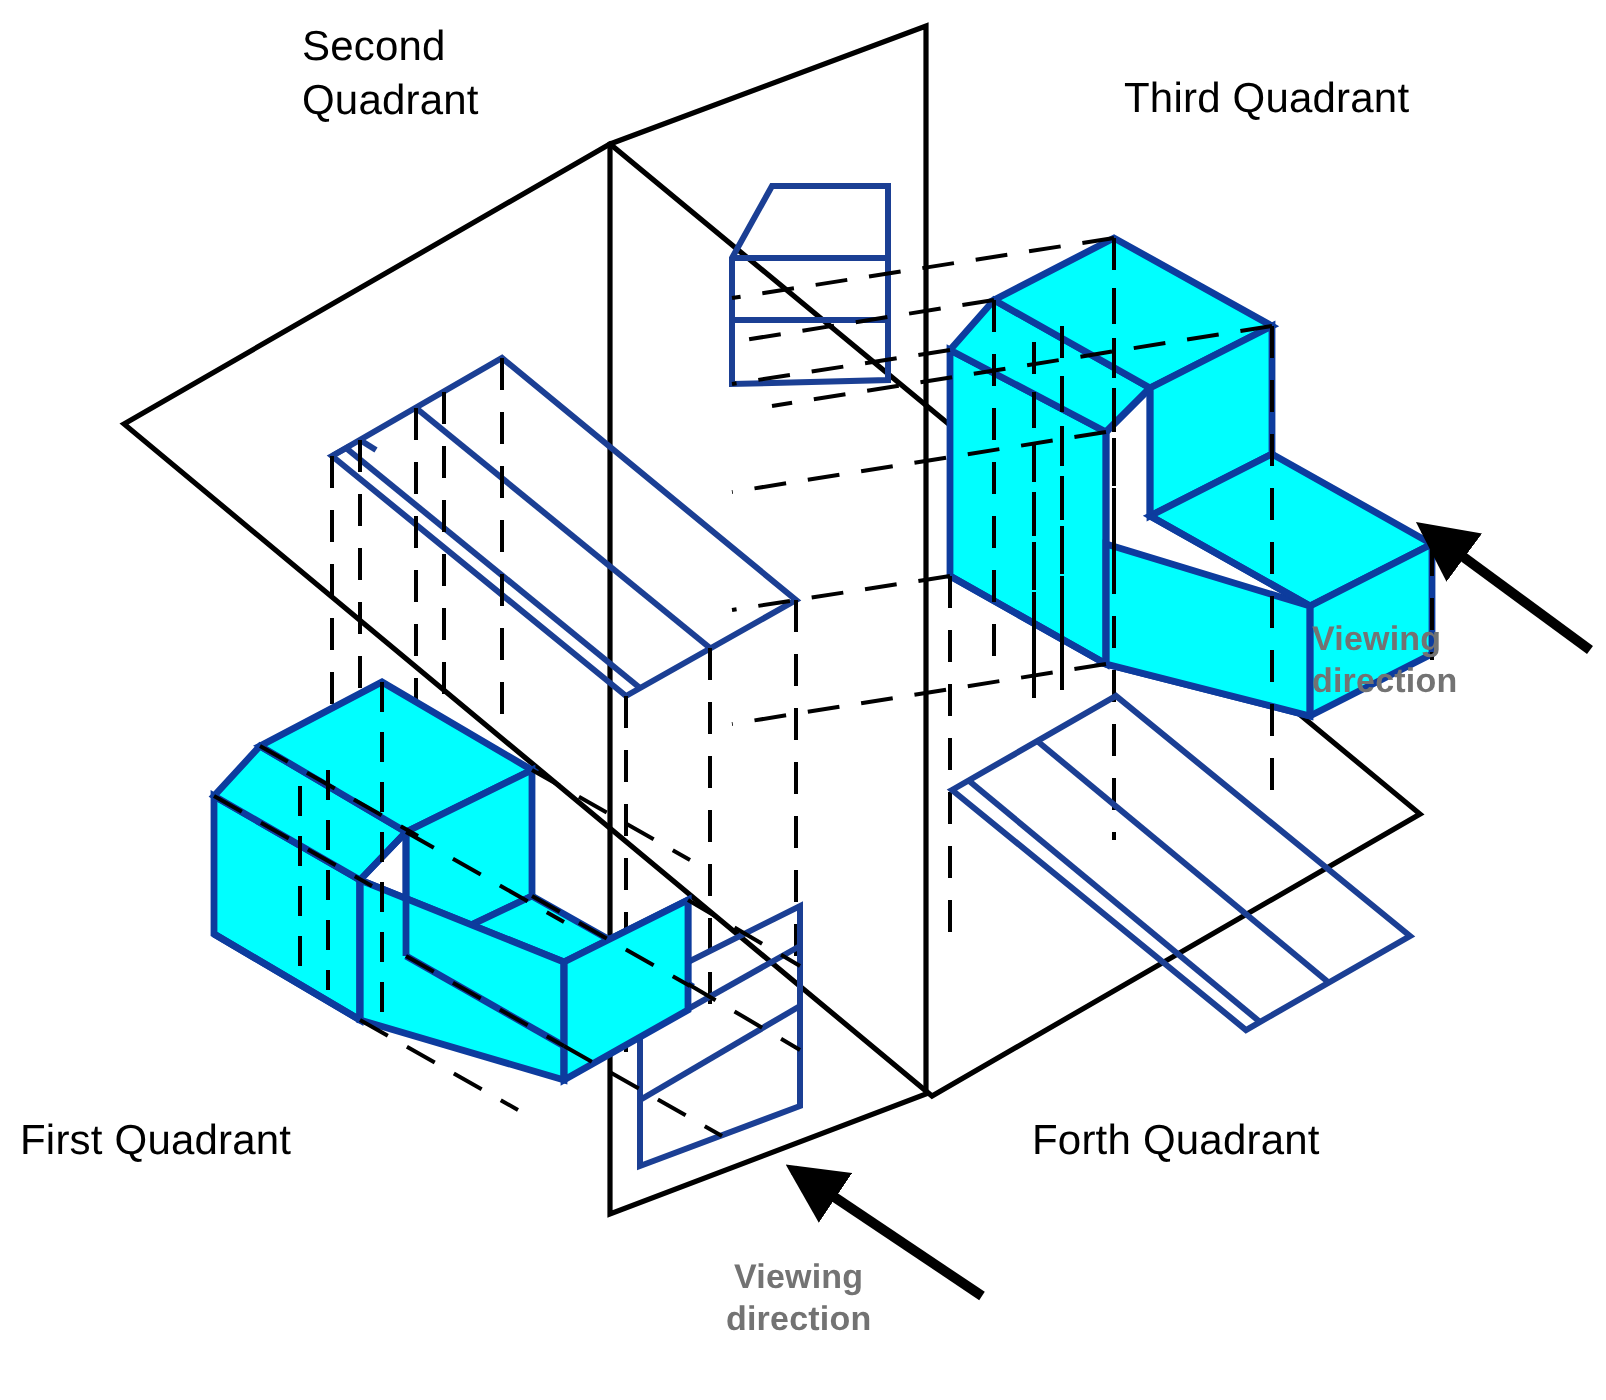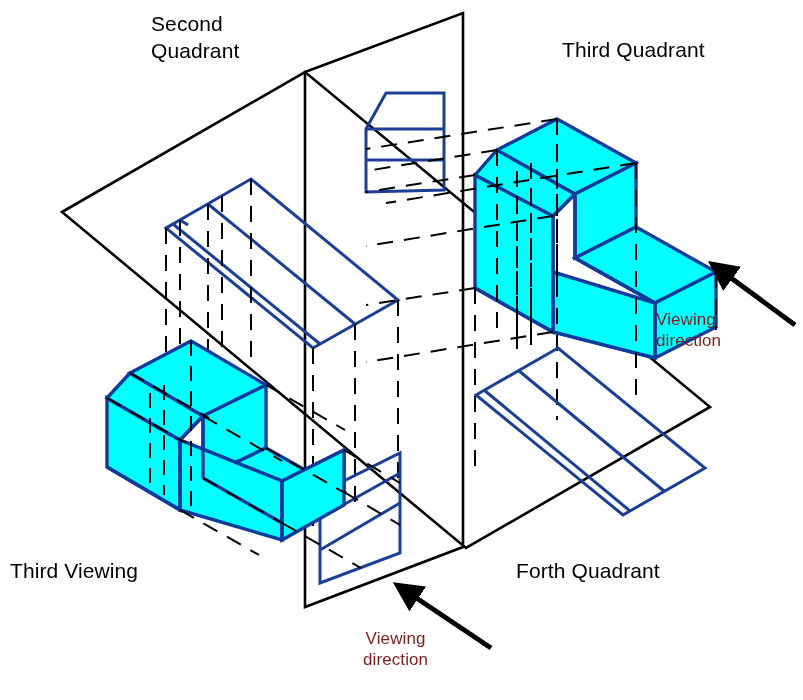--- a/index.html
+++ b/index.html
@@ -29,24 +29,24 @@
     color: #000000;
     font-family: "Liberation Sans", sans-serif;
     font-size: 21px;
     font-weight: normal;
     line-height: 27px;
     white-space: pre-line;
     letter-spacing: 0.1px;
   }
   .vdlabel {
     position: absolute;
-    color: #7f1d1d;
+    color: #737373;
     font-family: "Liberation Sans", sans-serif;
     font-size: 17px;
-    font-weight: normal;
+    font-weight: bold;
     line-height: 21px;
     white-space: pre-line;
     letter-spacing: 0.1px;
   }
   #lbl-q2 { left: 151px; top: 10px; text-align: left; }
   #lbl-q1 { left: 562px; top: 36px; text-align: left; }
   #lbl-q3 { left: 10px; top: 557px; text-align: left; }
   #lbl-q4 { left: 516px; top: 557px; text-align: right; }
   #lbl-vd-right { left: 656px; top: 309px; text-align: left; }
   #lbl-vd-bottom { left: 363px; top: 628px; text-align: center; }
@@ -201,21 +201,21 @@
       <line x1="491" y1="648" x2="397" y2="585" stroke="#000000" stroke-width="5" marker-end="url(#arrowhead)"></line>
     </g>
 
   </svg>
 
   <div class="qlabel" id="lbl-q2">Second
 Quadrant</div>
 
   <div class="qlabel" id="lbl-q1">Third Quadrant</div>
 
-  <div class="qlabel" id="lbl-q3">Third Viewing</div>
+  <div class="qlabel" id="lbl-q3">First Quadrant</div>
 
   <div class="qlabel" id="lbl-q4">Forth Quadrant</div>
 
   <div class="vdlabel" id="lbl-vd-right">Viewing
 direction</div>
 
   <div class="vdlabel" id="lbl-vd-bottom">Viewing
 direction</div>
 
 </div>

